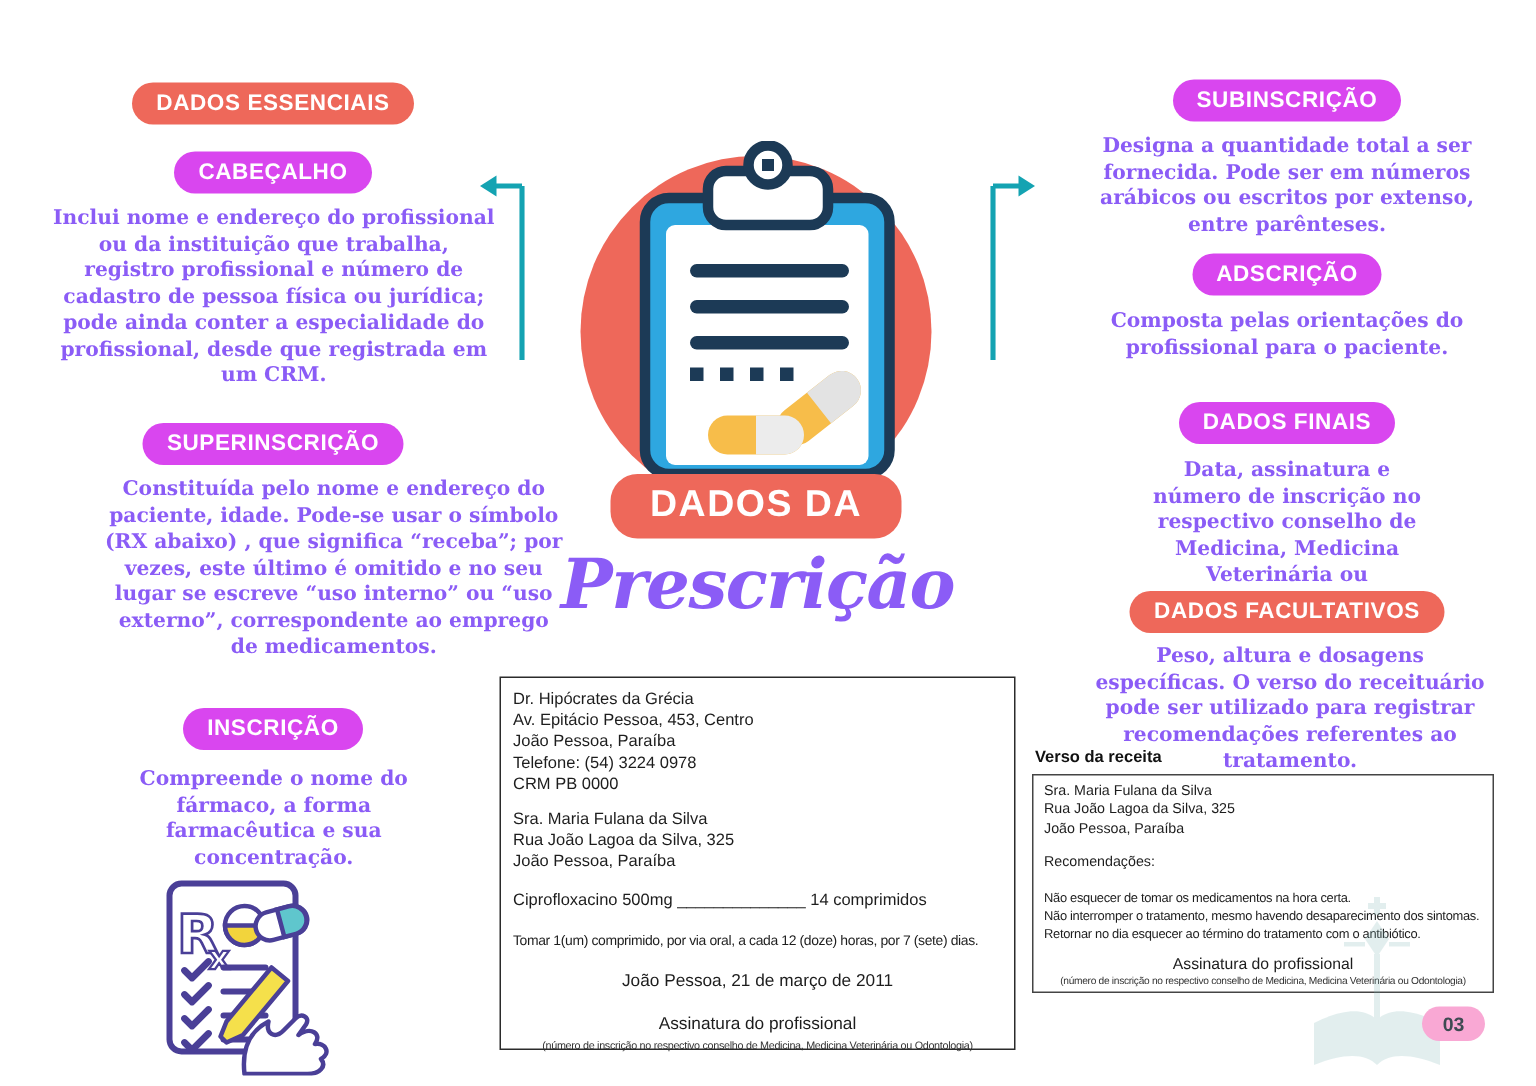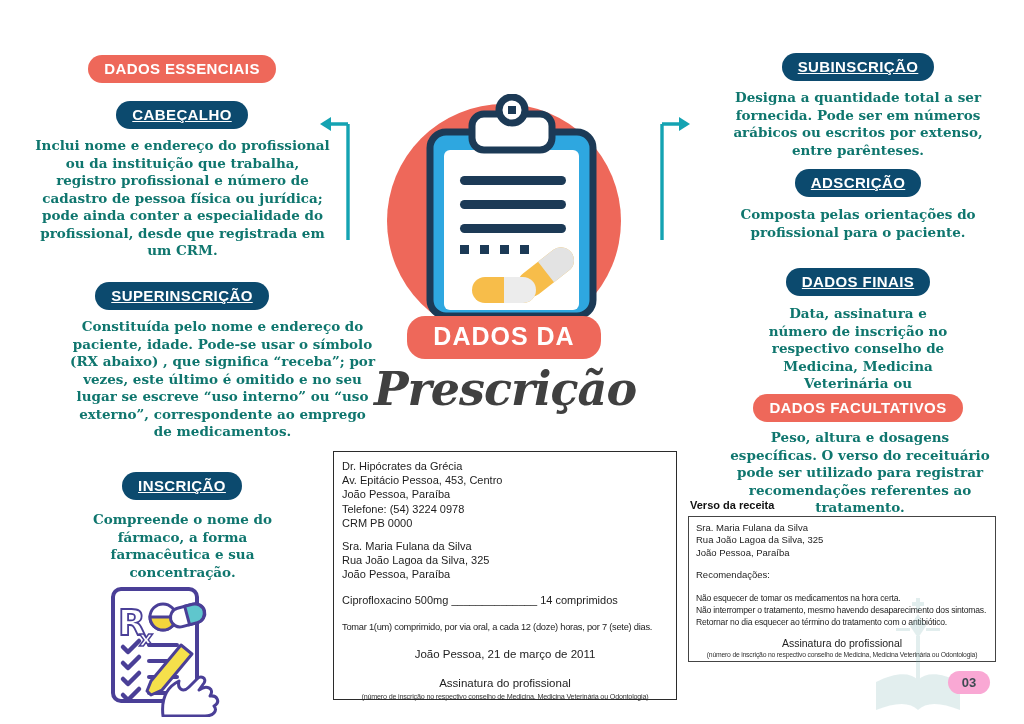--- a/index.html
+++ b/index.html
@@ -2,28 +2,28 @@
 <html><head>
 <meta charset="utf-8">
 <style>
   html,body{margin:0;padding:0;background:#ffffff;}
   #canvas{position:relative;width:1024px;height:724px;background:#ffffff;overflow:hidden;
           font-family:"Liberation Sans",sans-serif;}
   .badge-row{position:absolute;text-align:center;}
   .badge{display:inline-block;color:#fff;font-family:"Liberation Sans",sans-serif;
          font-weight:700;font-size:15px;letter-spacing:.4px;border-radius:16px;
          padding:5px 16px 6px;white-space:nowrap;}
-  .badge.blue{background:#0c4a6e;text-decoration:underline;}
+  .badge.blue{background:#d946ef;}
   .badge.red{background:#EE685A;}
-  .para{position:absolute;font-family:"DejaVu Serif",serif;font-weight:700;color:#0f766e;
+  .para{position:absolute;font-family:"DejaVu Serif",serif;font-weight:700;color:#8b5cf6;
         font-size:13.5px;line-height:1.3;text-align:center;}
   .bigbadge{position:absolute;text-align:center;}
   .bigbadge .badge{font-size:25px;letter-spacing:1px;border-radius:18px;padding:6px 26px 8px;}
   .title-script{position:absolute;text-align:center;font-family:"DejaVu Serif",serif;
-        font-style:italic;font-weight:700;font-size:46px;color:#404040;letter-spacing:-1px;}
+        font-style:italic;font-weight:700;font-size:46px;color:#8b5cf6;letter-spacing:-1px;}
   .rxbox{position:absolute;box-sizing:border-box;border:1.6px solid #2b2b2b;background:#fff;
         padding:7px 8px;font-size:11px;line-height:14.2px;color:#1d1d1d;}
   .rxbox .blk{margin:0;}
   .center-line{text-align:center;}
   .note{font-size:7.2px;letter-spacing:-.2px;white-space:nowrap;text-align:center;color:#333;}
   .versobox{position:absolute;box-sizing:border-box;border:1.3px solid #444;background:#fff;
         padding:5px 7px;font-size:9.5px;line-height:12.4px;color:#1d1d1d;}
   .versobox .small{font-size:8.6px;letter-spacing:-.2px;line-height:12px;white-space:nowrap;}
   .versobox .note{font-size:6.8px;}
   .verso-label{position:absolute;font-size:11px;font-weight:700;color:#111;}

